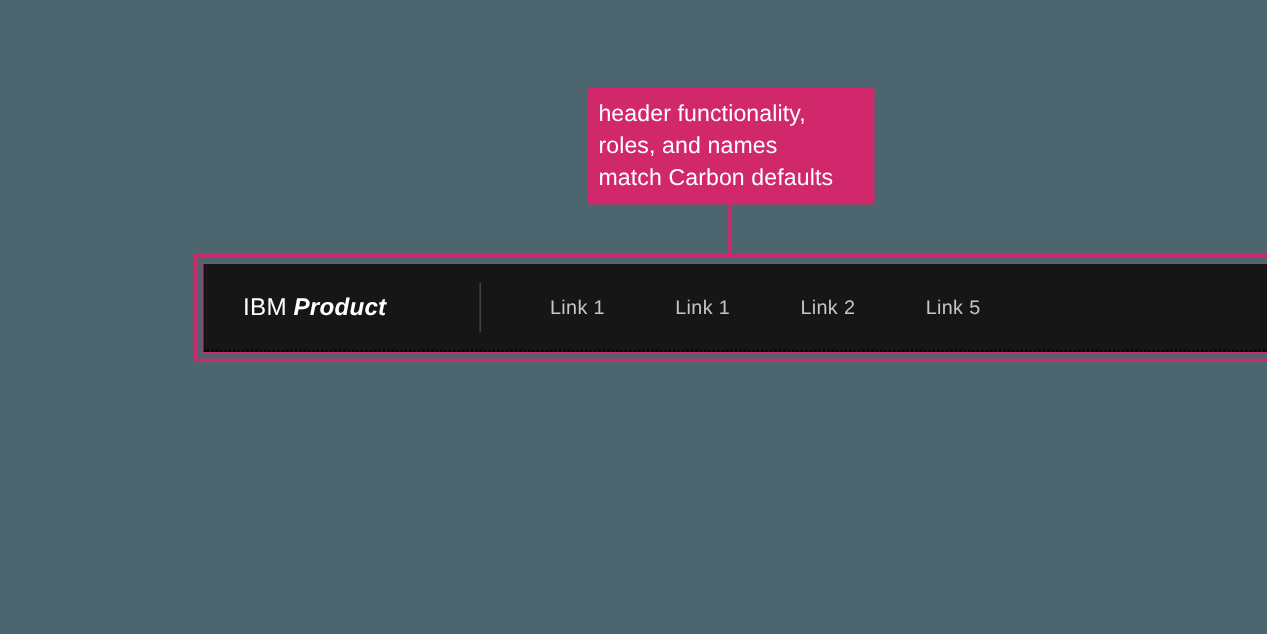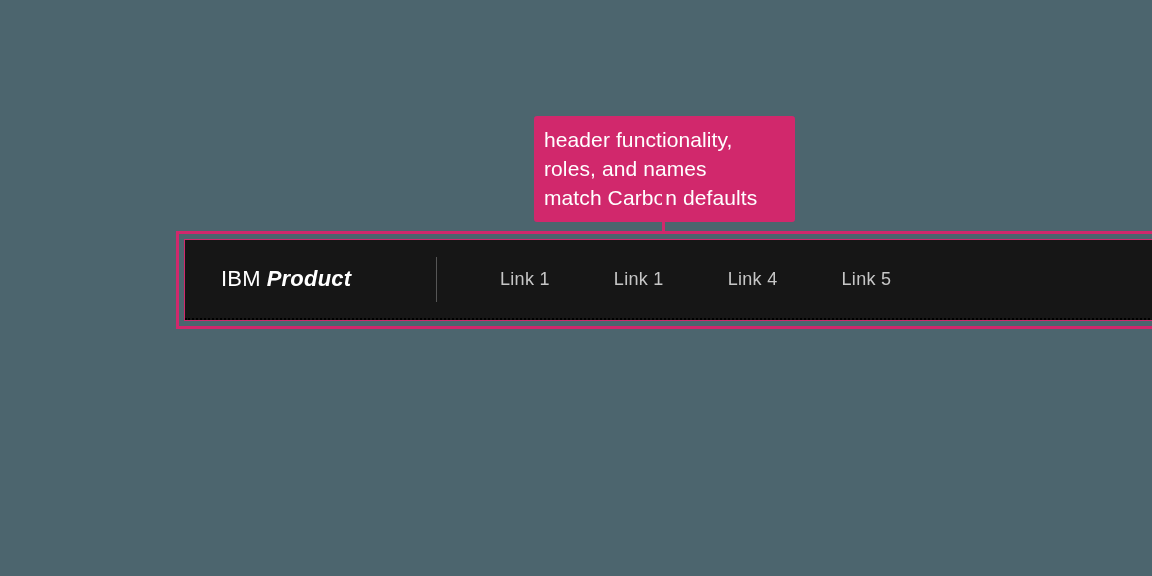--- a/index.html
+++ b/index.html
@@ -32,21 +32,20 @@
     top: 80px;
     width: 261px;
     height: 106px;
     background: var(--magenta);
     border-radius: 3px;
     padding: 9px 10px;
     color: #ffffff;
     font-size: 21px;
     line-height: 29px;
     letter-spacing: 0.1px;
-    margin-top: 36px;
   }
   .connector {
     position: absolute;
     left: 662px;
     top: 186px;
     width: 3px;
     height: 46px;
     background: var(--magenta);
   }
 
@@ -133,21 +132,21 @@
 
         <a class="brand" href="#">
           <span class="brand-prefix">IBM</span><span class="brand-name">Product</span>
         </a>
 
         <span class="divider"></span>
 
         <nav class="nav">
           <a class="nav-link" href="#">Link 1</a>
           <a class="nav-link" href="#">Link 1</a>
-          <a class="nav-link" href="#">Link 4</a>
+          <a class="nav-link" href="#">Link 2</a>
           <a class="nav-link" href="#">Link 5</a>
         </nav>
 
       </header>
     </div>
   </div>
 
 </div>
 
 </body></html>

